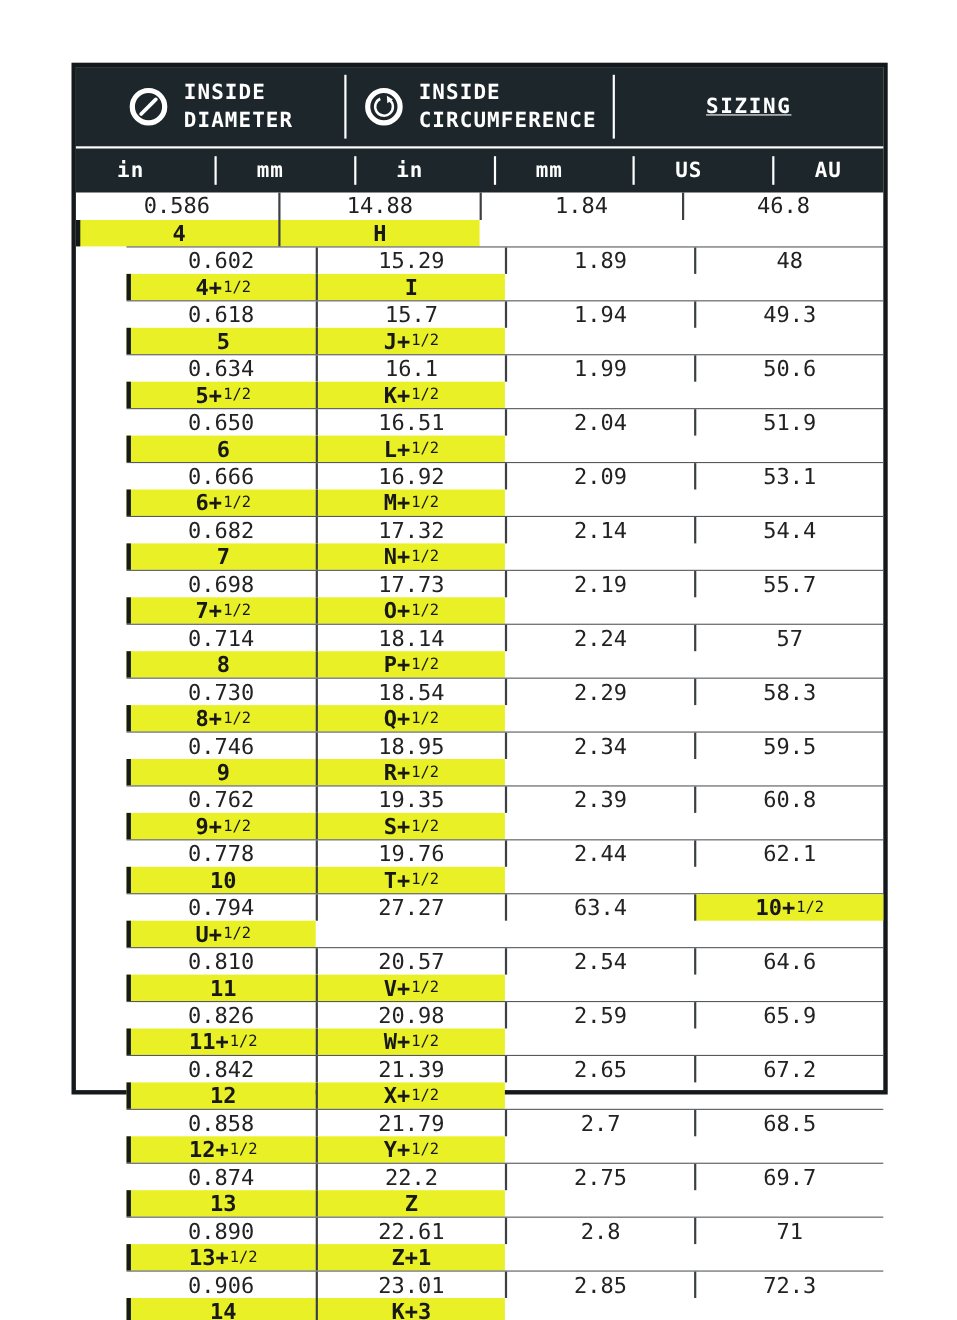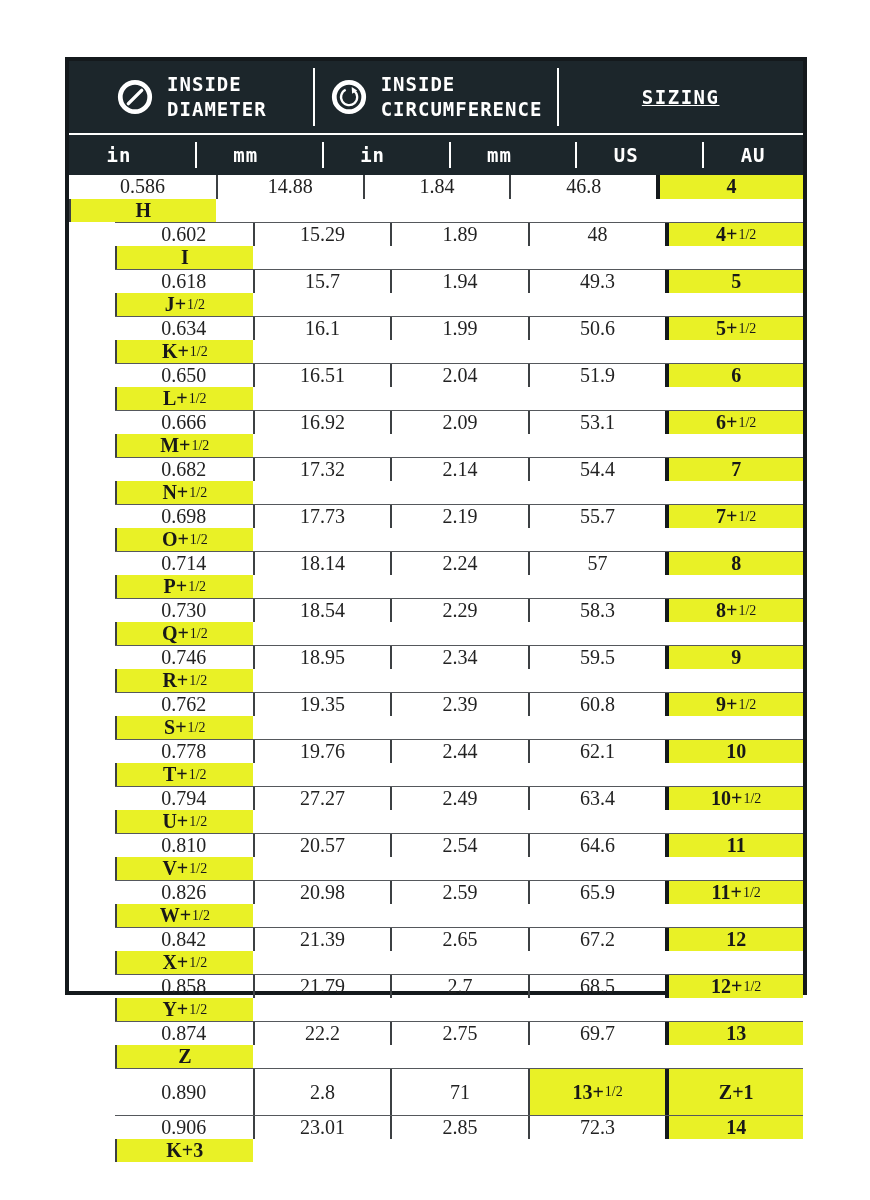--- a/index.html
+++ b/index.html
@@ -84,22 +84,21 @@
     background: #ffffff;
   }
   
   .tbody {
     flex: 1 1 auto;
     display: grid;
     grid-template-rows: repeat(21, 1fr);
   }
   .row {
     display: grid;
-    grid-template-columns: repeat(5, 1fr);
-    font-family: Liberation Serif, serif;
+    grid-template-columns: repeat(4, 1fr);
   }
   .row + .row { border-top: 1.5px solid var(--grid-h, #55585c); margin-left: 46px; }
   .cell {
     display: flex;
     align-items: center;
     justify-content: center;
     font-size: 20px;
     color: var(--body-text, #222222);
   }
   .cell:nth-child(n+2) { border-left: 2px solid var(--grid-v, #3c4043); }
@@ -320,21 +319,20 @@
         <div class="cell">62.1</div>
         <div class="cell sizing">10</div>
         <div class="cell sizing">
           <span class="big">T+</span>
           <span class="frac">1/2</span>
         </div>
       </div>
       <div class="row">
         <div class="cell">0.794</div>
         <div class="cell">27.27</div>
-        <div class="cell">2.49</div>
         <div class="cell">63.4</div>
         <div class="cell sizing">
           <span class="big">10+</span>
           <span class="frac">1/2</span>
         </div>
         <div class="cell sizing">
           <span class="big">U+</span>
           <span class="frac">1/2</span>
         </div>
       </div>
@@ -391,20 +389,21 @@
       <div class="row">
         <div class="cell">0.874</div>
         <div class="cell">22.2</div>
         <div class="cell">2.75</div>
         <div class="cell">69.7</div>
         <div class="cell sizing">13</div>
         <div class="cell sizing">Z</div>
       </div>
       <div class="row">
         <div class="cell">0.890</div>
+        <div class="cell">22.61</div>
         <div class="cell">2.8</div>
         <div class="cell">71</div>
         <div class="cell sizing">
           <span class="big">13+</span>
           <span class="frac">1/2</span>
         </div>
         <div class="cell sizing">Z+1</div>
       </div>
       <div class="row">
         <div class="cell">0.906</div>

